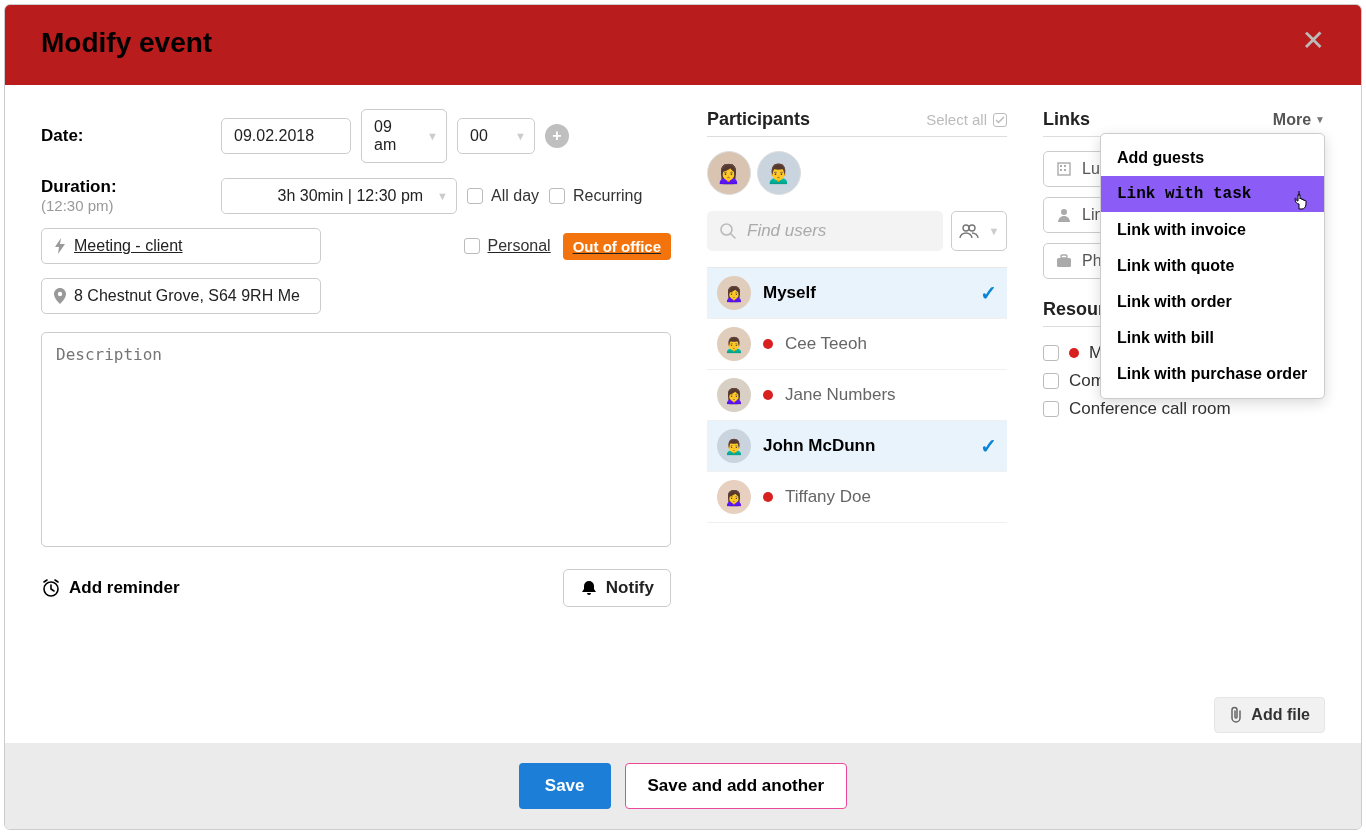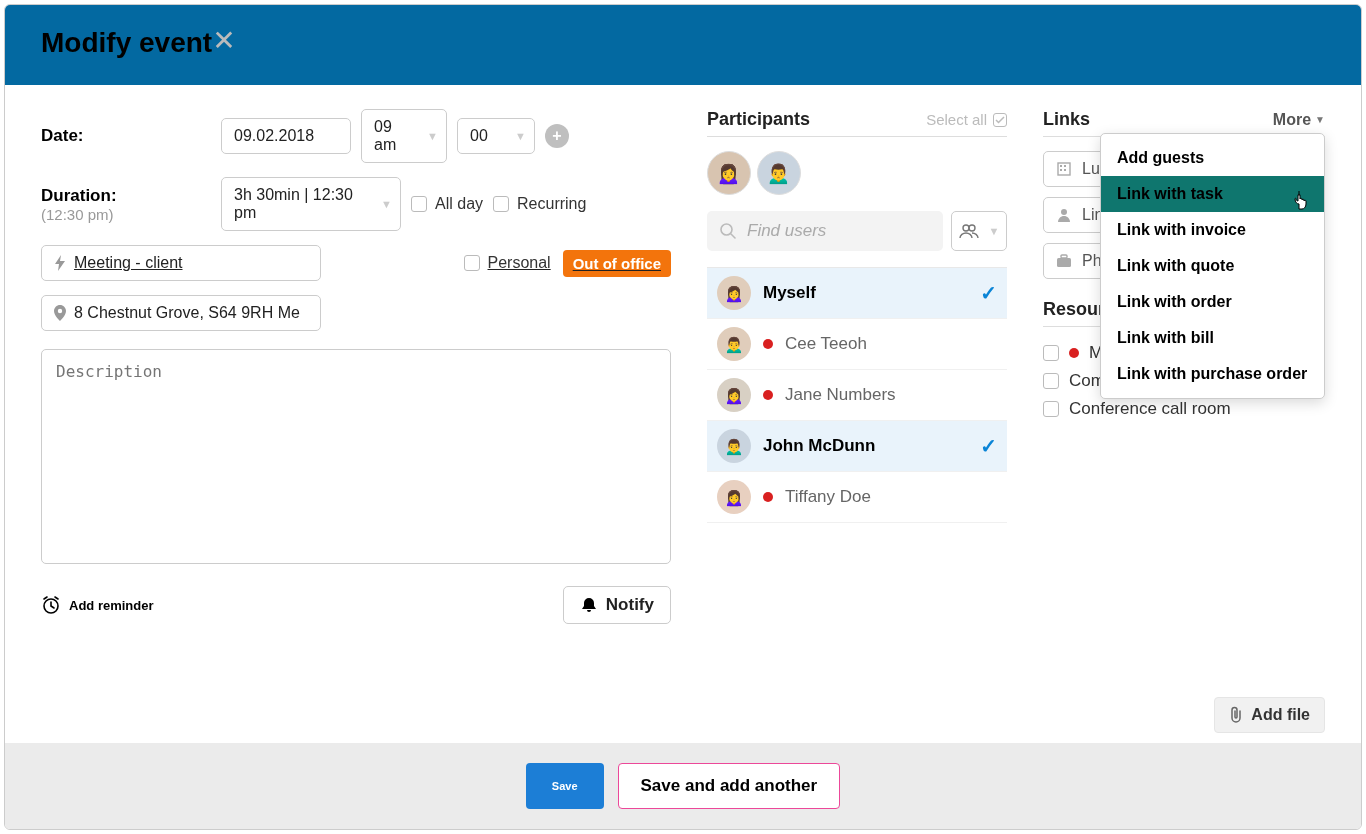--- a/index.html
+++ b/index.html
@@ -11,23 +11,24 @@
   margin: 4px auto;
   border: 1px solid #ccc;
   border-radius: 6px;
   background: #fff;
   display: flex;
   flex-direction: column;
   overflow: hidden;
 }
 
 .modal-header {
-  background: #0369a1;
+  background: #b91c1c;
   padding: 22px 36px 26px;
   display: flex;
+  justify-content: space-between;
   align-items: flex-start;
 }
 .modal-title { font-size: 28px; font-weight: 700; color: #000; }
 .close-btn { font-size: 28px; color: #bbb; cursor: pointer; line-height: 1; }
 
 .modal-body {
   flex: 1;
   padding: 24px 36px 10px;
   display: flex;
   gap: 36px;
@@ -81,21 +82,21 @@
 
 .desc {
   width: 100%; height: 215px; border: 1px solid #ccc; border-radius: 5px;
   padding: 12px 14px; font-size: 16px; color: #aaa; resize: none;
   margin-bottom: 18px;
   position: relative;
 }
 .desc-wrap { position: relative; }
 
 .bottom-row { display: flex; justify-content: space-between; align-items: center; }
-.reminder { display: flex; align-items: center; gap: 8px; font-size: 13px; font-weight: 700; color: #000; }
+.reminder { display: flex; align-items: center; gap: 8px; font-size: 17px; font-weight: 700; color: #000; }
 .reminder .ic { font-size: 18px; }
 .notify-btn {
   border: 1px solid #ccc; border-radius: 5px; padding: 8px 16px; font-size: 17px; font-weight: 700;
   display: flex; align-items: center; gap: 8px; background: #fff;
 }
 
 
 .section-head { display: flex; justify-content: space-between; align-items: center; border-bottom: 1px solid #ddd; padding-bottom: 6px; margin-bottom: 14px;}
 .section-title { font-size: 18px; font-weight: 700; }
 .select-all { color: #bbb; font-size: 15px; display: flex; align-items: center; gap: 6px;}
@@ -143,34 +144,34 @@
 .resource-item { display: flex; align-items: center; gap: 10px; font-size: 17px; padding: 4px 0; color: #333;}
 .resource-item .dot { width: 10px; height: 10px; border-radius: 50%; background: #d92020; }
 
 
 .dropdown {
   position: absolute; top: 24px; right: 0; width: 225px; background: #fff;
   border: 1px solid #ccc; border-radius: 5px; box-shadow: 0 4px 14px rgba(0,0,0,.15);
   z-index: 50; padding: 6px 0;
 }
 .dropdown-item { padding: 9px 16px; font-size: 16px; font-weight: 700; color: #000; cursor: pointer; position:relative;}
-.dropdown-item.hover { background: #0f766e; }
+.dropdown-item.hover { background: #8b5cf6; font-family: Liberation Mono, monospace; }
 .cursor-icon { position:absolute; right:14px; top:14px; font-size:16px;}
 
 
 .add-file-row { display:flex; justify-content:flex-end; padding: 0 36px 10px;}
 .add-file-btn {
   background: #f1f1f1; border: 1px solid #e5e5e5; border-radius: 4px; padding: 8px 14px;
   display: flex; align-items: center; gap: 8px; font-size: 16px; font-weight: 700; color: #333;
 }
 
 .modal-footer {
   background: #ebebeb; padding: 20px; display: flex; justify-content: center; gap: 14px;
 }
-.btn-primary { background: #1c7ed6; color: #fff; border: none; border-radius: 4px; padding: 12px 26px; font-size: 11px; font-weight: 700; }
+.btn-primary { background: #1c7ed6; color: #fff; border: none; border-radius: 4px; padding: 12px 26px; font-size: 17px; font-weight: 700; }
 .btn-secondary { background: #fff; color: #000; border: 1px solid #ec4899; border-radius: 4px; padding: 12px 22px; font-size: 17px; font-weight: 700; }
 
 svg { display:block; }
 </style>
 </head>
 <body>
 
 <div class="modal">
 
   <div class="modal-header">
@@ -196,21 +197,21 @@
           <span class="chev">▼</span>
         </div>
         <span class="plus-circle">+</span>
       </div>
 
       <div class="row">
         <div class="label-col">
           <span>Duration:</span>
           <span class="label-sub">(12:30 pm)</span>
         </div>
-        <div class="input-box sel" style="width:180px;justify-content:flex-end">
+        <div class="input-box sel" style="width:236px;justify-content:flex-end">
           <span>3h 30min  |  12:30 pm</span>
           <span class="chev">▼</span>
         </div>
         <div class="check-row">
           <span class="checkbox"></span>
           <span>All day</span>
         </div>
         <div class="check-row">
           <span class="checkbox"></span>
           <span>Recurring</span>

